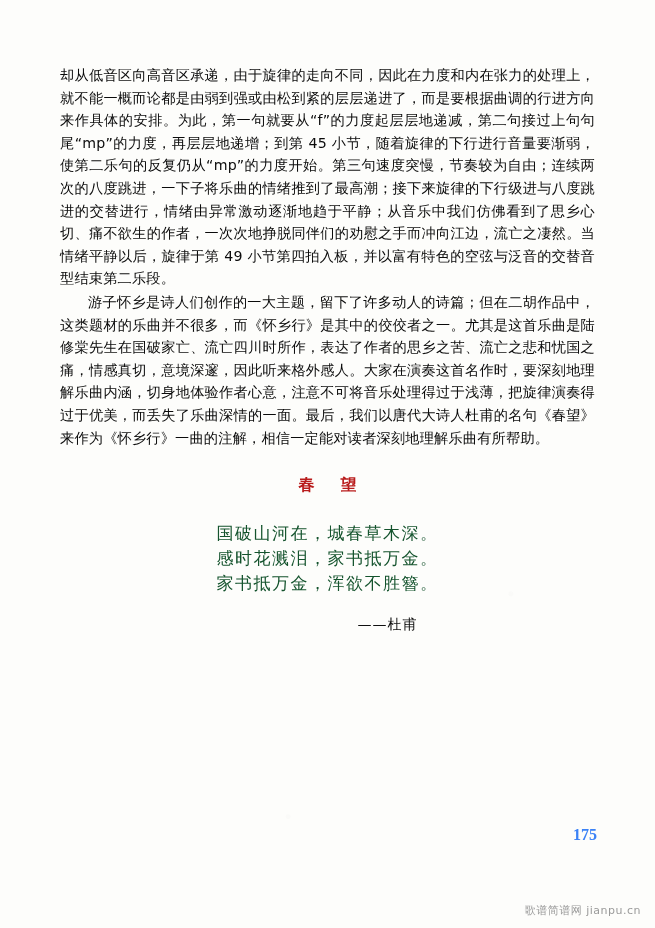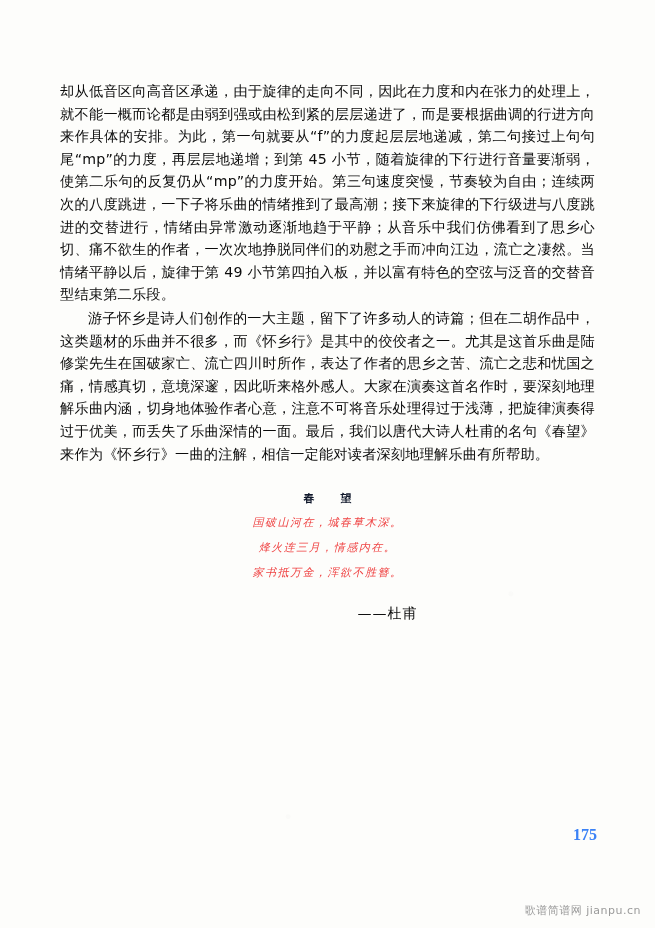--- a/index.html
+++ b/index.html
@@ -13,21 +13,21 @@
   .page {
     position: relative;
     width: 655px;
     height: 928px;
     background: #fdfdfb;
     overflow: hidden;
   }
   .content {
     position: absolute;
     left: 60px;
-    top: 80px;
+    top: 64px;
     width: 535px;
   }
   p.para {
     margin: 0 0 1px 0;
     font-family: "DejaVu Sans", "Liberation Sans", sans-serif;
     font-size: 14.2px;
     line-height: 22.6px;
     color: #0b0b0b;
     text-align: justify;
     text-justify: inter-ideograph;
@@ -35,33 +35,32 @@
     text-indent: 0;
   }
   p.indent {
     text-indent: 28px;
   }
   .poem {
     margin-top: 26px;
     text-align: center;
   }
   .poem-title {
-    font-size: 11px;
+    font-size: 16px;
     font-weight: bold;
     letter-spacing: 26px;
-    color: #0f172a;
-    margin-bottom: 4px;
+    color: #b91c1c;
+    margin-bottom: 25px;
     padding-left: 26px;
   }
   .poem-line {
-    font-size: 11px;
+    font-size: 17px;
     line-height: 25px;
-    color: #ef4444;
+    color: #14532d;
     letter-spacing: 1.5px;
-    font-style: italic;
   }
   .poem-author {
     margin-top: 20px;
     text-align: center;
     padding-left: 120px;
     font-size: 14px;
     color: #101010;
     letter-spacing: 1px;
   }
   .page-number {
@@ -97,21 +96,21 @@
 <div class="page">
   <div class="texture"></div>
 
   <div class="content">
     <p class="para">却从低音区向高音区承递，由于旋律的走向不同，因此在力度和内在张力的处理上，就不能一概而论都是由弱到强或由松到紧的层层递进了，而是要根据曲调的行进方向来作具体的安排。为此，第一句就要从“f”的力度起层层地递减，第二句接过上句句尾“mp”的力度，再层层地递增；到第 45 小节，随着旋律的下行进行音量要渐弱，使第二乐句的反复仍从“mp”的力度开始。第三句速度突慢，节奏较为自由；连续两次的八度跳进，一下子将乐曲的情绪推到了最高潮；接下来旋律的下行级进与八度跳进的交替进行，情绪由异常激动逐渐地趋于平静；从音乐中我们仿佛看到了思乡心切、痛不欲生的作者，一次次地挣脱同伴们的劝慰之手而冲向江边，流亡之凄然。当情绪平静以后，旋律于第 49 小节第四拍入板，并以富有特色的空弦与泛音的交替音型结束第二乐段。</p>
     <p class="para indent">游子怀乡是诗人们创作的一大主题，留下了许多动人的诗篇；但在二胡作品中，这类题材的乐曲并不很多，而《怀乡行》是其中的佼佼者之一。尤其是这首乐曲是陆修棠先生在国破家亡、流亡四川时所作，表达了作者的思乡之苦、流亡之悲和忧国之痛，情感真切，意境深邃，因此听来格外感人。大家在演奏这首名作时，要深刻地理解乐曲内涵，切身地体验作者心意，注意不可将音乐处理得过于浅薄，把旋律演奏得过于优美，而丢失了乐曲深情的一面。最后，我们以唐代大诗人杜甫的名句《春望》来作为《怀乡行》一曲的注解，相信一定能对读者深刻地理解乐曲有所帮助。</p>
 
     <div class="poem">
       <div class="poem-title">春望</div>
       <div class="poem-line">国破山河在，城春草木深。</div>
-      <div class="poem-line">烽火连三月，情感内在。</div>
+      <div class="poem-line">感时花溅泪，家书抵万金。</div>
       <div class="poem-line">家书抵万金，浑欲不胜簪。</div>
       <div class="poem-author">——杜甫</div>
     </div>
   </div>
 
   <div class="page-number">175</div>
   <div class="watermark">歌谱简谱网 jianpu.cn</div>
 </div>
 
 </body></html>

